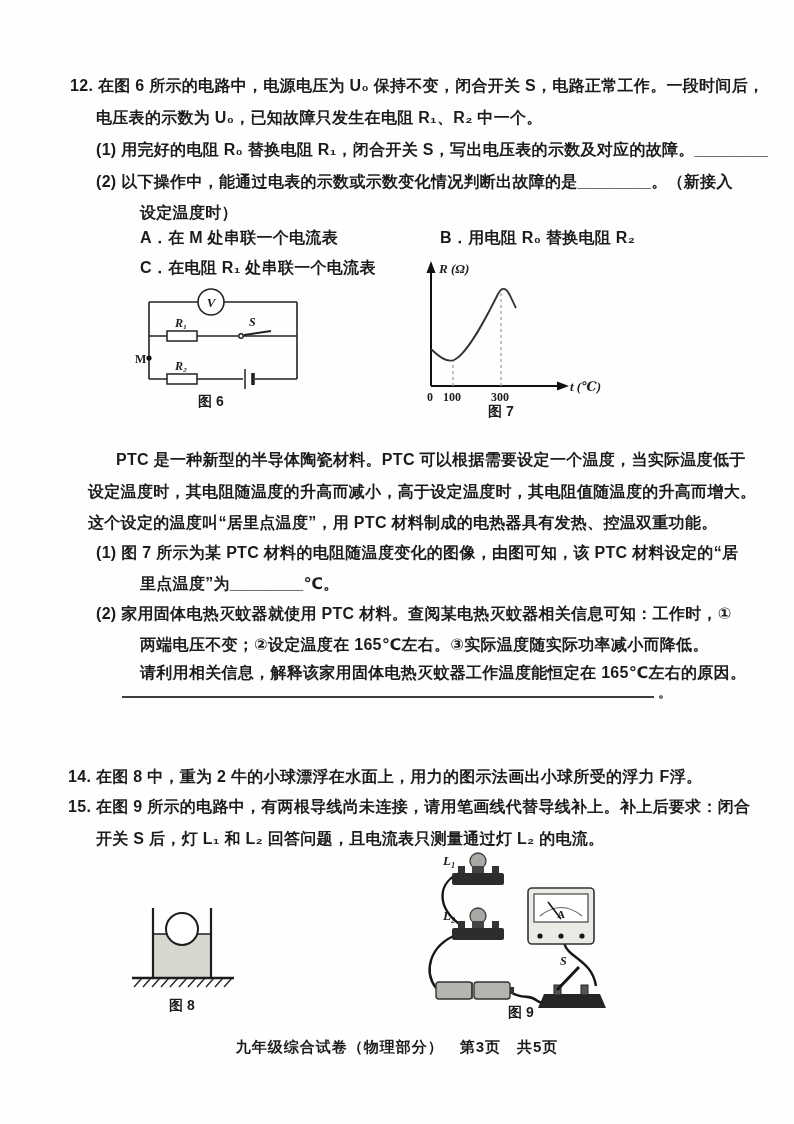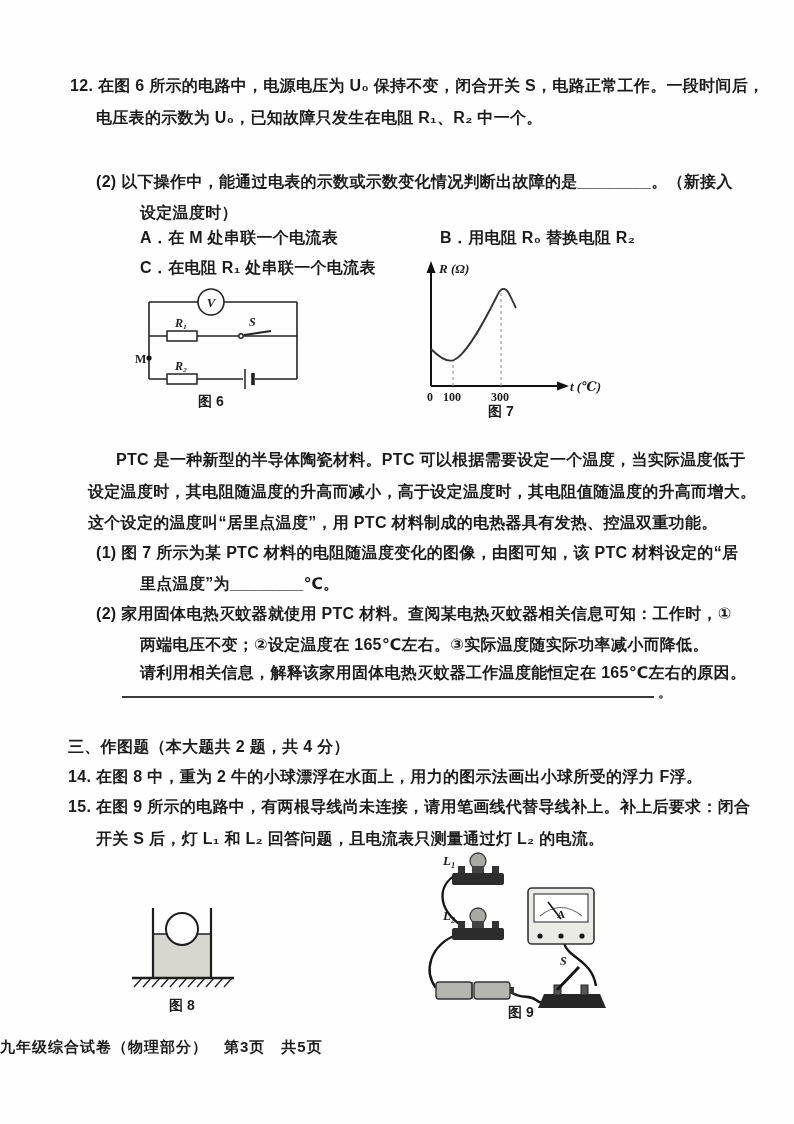--- a/index.html
+++ b/index.html
@@ -13,34 +13,35 @@
     font-size:16px; font-weight:700; letter-spacing:0.3px; line-height:1.2;
   }
   .fig { position:absolute; }
   .fig svg { display:block; }
   .ans-underline {
     position:absolute; left:122px; top:680px; width:532px; height:16px;
     border-bottom:2px solid #3c3c3c;
   }
   .ans-period { position:absolute; left:658px; top:684px; font-size:14px; font-weight:700; }
   .footer {
-    position:absolute; left:0; right:0; top:1038px; 
+    position:absolute; left:0; right:0; top:1038px; text-align:center;
     font-size:15px; font-weight:700; letter-spacing:1px;
   }
   svg text { font-family:"Liberation Serif","DejaVu Serif",serif; fill:#1c1c1c; }
   .svg-var { font-style:italic; font-weight:700; }
   .svg-cap { font-family:"Liberation Sans","DejaVu Sans",sans-serif; font-weight:700; }
 </style>
 </head>
 <body>
 
 <div class="page">
 
   <div class="tl" style="left:70px;top:76px">12. 在图 6 所示的电路中，电源电压为 U₀ 保持不变，闭合开关 S，电路正常工作。一段时间后，</div>
   <div class="tl" style="left:96px;top:108px">电压表的示数为 U₀，已知故障只发生在电阻 R₁、R₂ 中一个。</div>
+  <div class="tl" style="left:96px;top:140px">(1) 用完好的电阻 R₀ 替换电阻 R₁，闭合开关 S，写出电压表的示数及对应的故障。________</div>
   <div class="tl" style="left:96px;top:172px">(2) 以下操作中，能通过电表的示数或示数变化情况判断出故障的是________。（新接入</div>
   <div class="tl" style="left:140px;top:203px">设定温度时）</div>
   <div class="tl" style="left:440px;top:228px">B．用电阻 R₀ 替换电阻 R₂</div>
   <div class="tl" style="left:140px;top:228px">A．在 M 处串联一个电流表</div>
   <div class="tl" style="left:140px;top:258px">C．在电阻 R₁ 处串联一个电流表</div>
 
   <div class="fig" style="left:135px;top:282px">
     <svg width="180" height="132" viewBox="0 0 180 132">
       <g stroke="#222" stroke-width="1.6" fill="none">
         <line x1="14" y1="20" x2="63" y2="20"></line>
@@ -106,21 +107,20 @@
   <div class="tl" style="left:88px;top:482px">设定温度时，其电阻随温度的升高而减小，高于设定温度时，其电阻值随温度的升高而增大。</div>
   <div class="tl" style="left:88px;top:513px">这个设定的温度叫“居里点温度”，用 PTC 材料制成的电热器具有发热、控温双重功能。</div>
   <div class="tl" style="left:96px;top:543px">(1) 图 7 所示为某 PTC 材料的电阻随温度变化的图像，由图可知，该 PTC 材料设定的“居</div>
   <div class="tl" style="left:140px;top:574px">里点温度”为________℃。</div>
   <div class="tl" style="left:96px;top:604px">(2) 家用固体电热灭蚊器就使用 PTC 材料。查阅某电热灭蚊器相关信息可知：工作时，①</div>
   <div class="tl" style="left:140px;top:635px">两端电压不变；②设定温度在 165℃左右。③实际温度随实际功率减小而降低。</div>
   <div class="tl" style="left:140px;top:663px">请利用相关信息，解释该家用固体电热灭蚊器工作温度能恒定在 165℃左右的原因。</div>
   <div class="ans-underline"></div>
   <div class="ans-period">。</div>
 
-  <div class="tl" style="left:68px;top:737px">三、作图题（本大题共 2 题，共 4 分）</div>
   <div class="tl" style="left:68px;top:767px">14. 在图 8 中，重为 2 牛的小球漂浮在水面上，用力的图示法画出小球所受的浮力 F浮。</div>
   <div class="tl" style="left:68px;top:797px">15. 在图 9 所示的电路中，有两根导线尚未连接，请用笔画线代替导线补上。补上后要求：闭合</div>
   <div class="tl" style="left:96px;top:829px">开关 S 后，灯 L₁ 和 L₂ 回答问题，且电流表只测量通过灯 L₂ 的电流。</div>
 
   <div class="fig" style="left:126px;top:874px">
     <svg width="115" height="142" viewBox="0 0 115 142">
       <rect x="27" y="60" width="58" height="44" fill="#d7d7d0"></rect>
       <g stroke="#1d1d1d" stroke-width="2.2">
         <line x1="27" y1="34" x2="27" y2="104"></line>
         <line x1="85" y1="34" x2="85" y2="104"></line>

